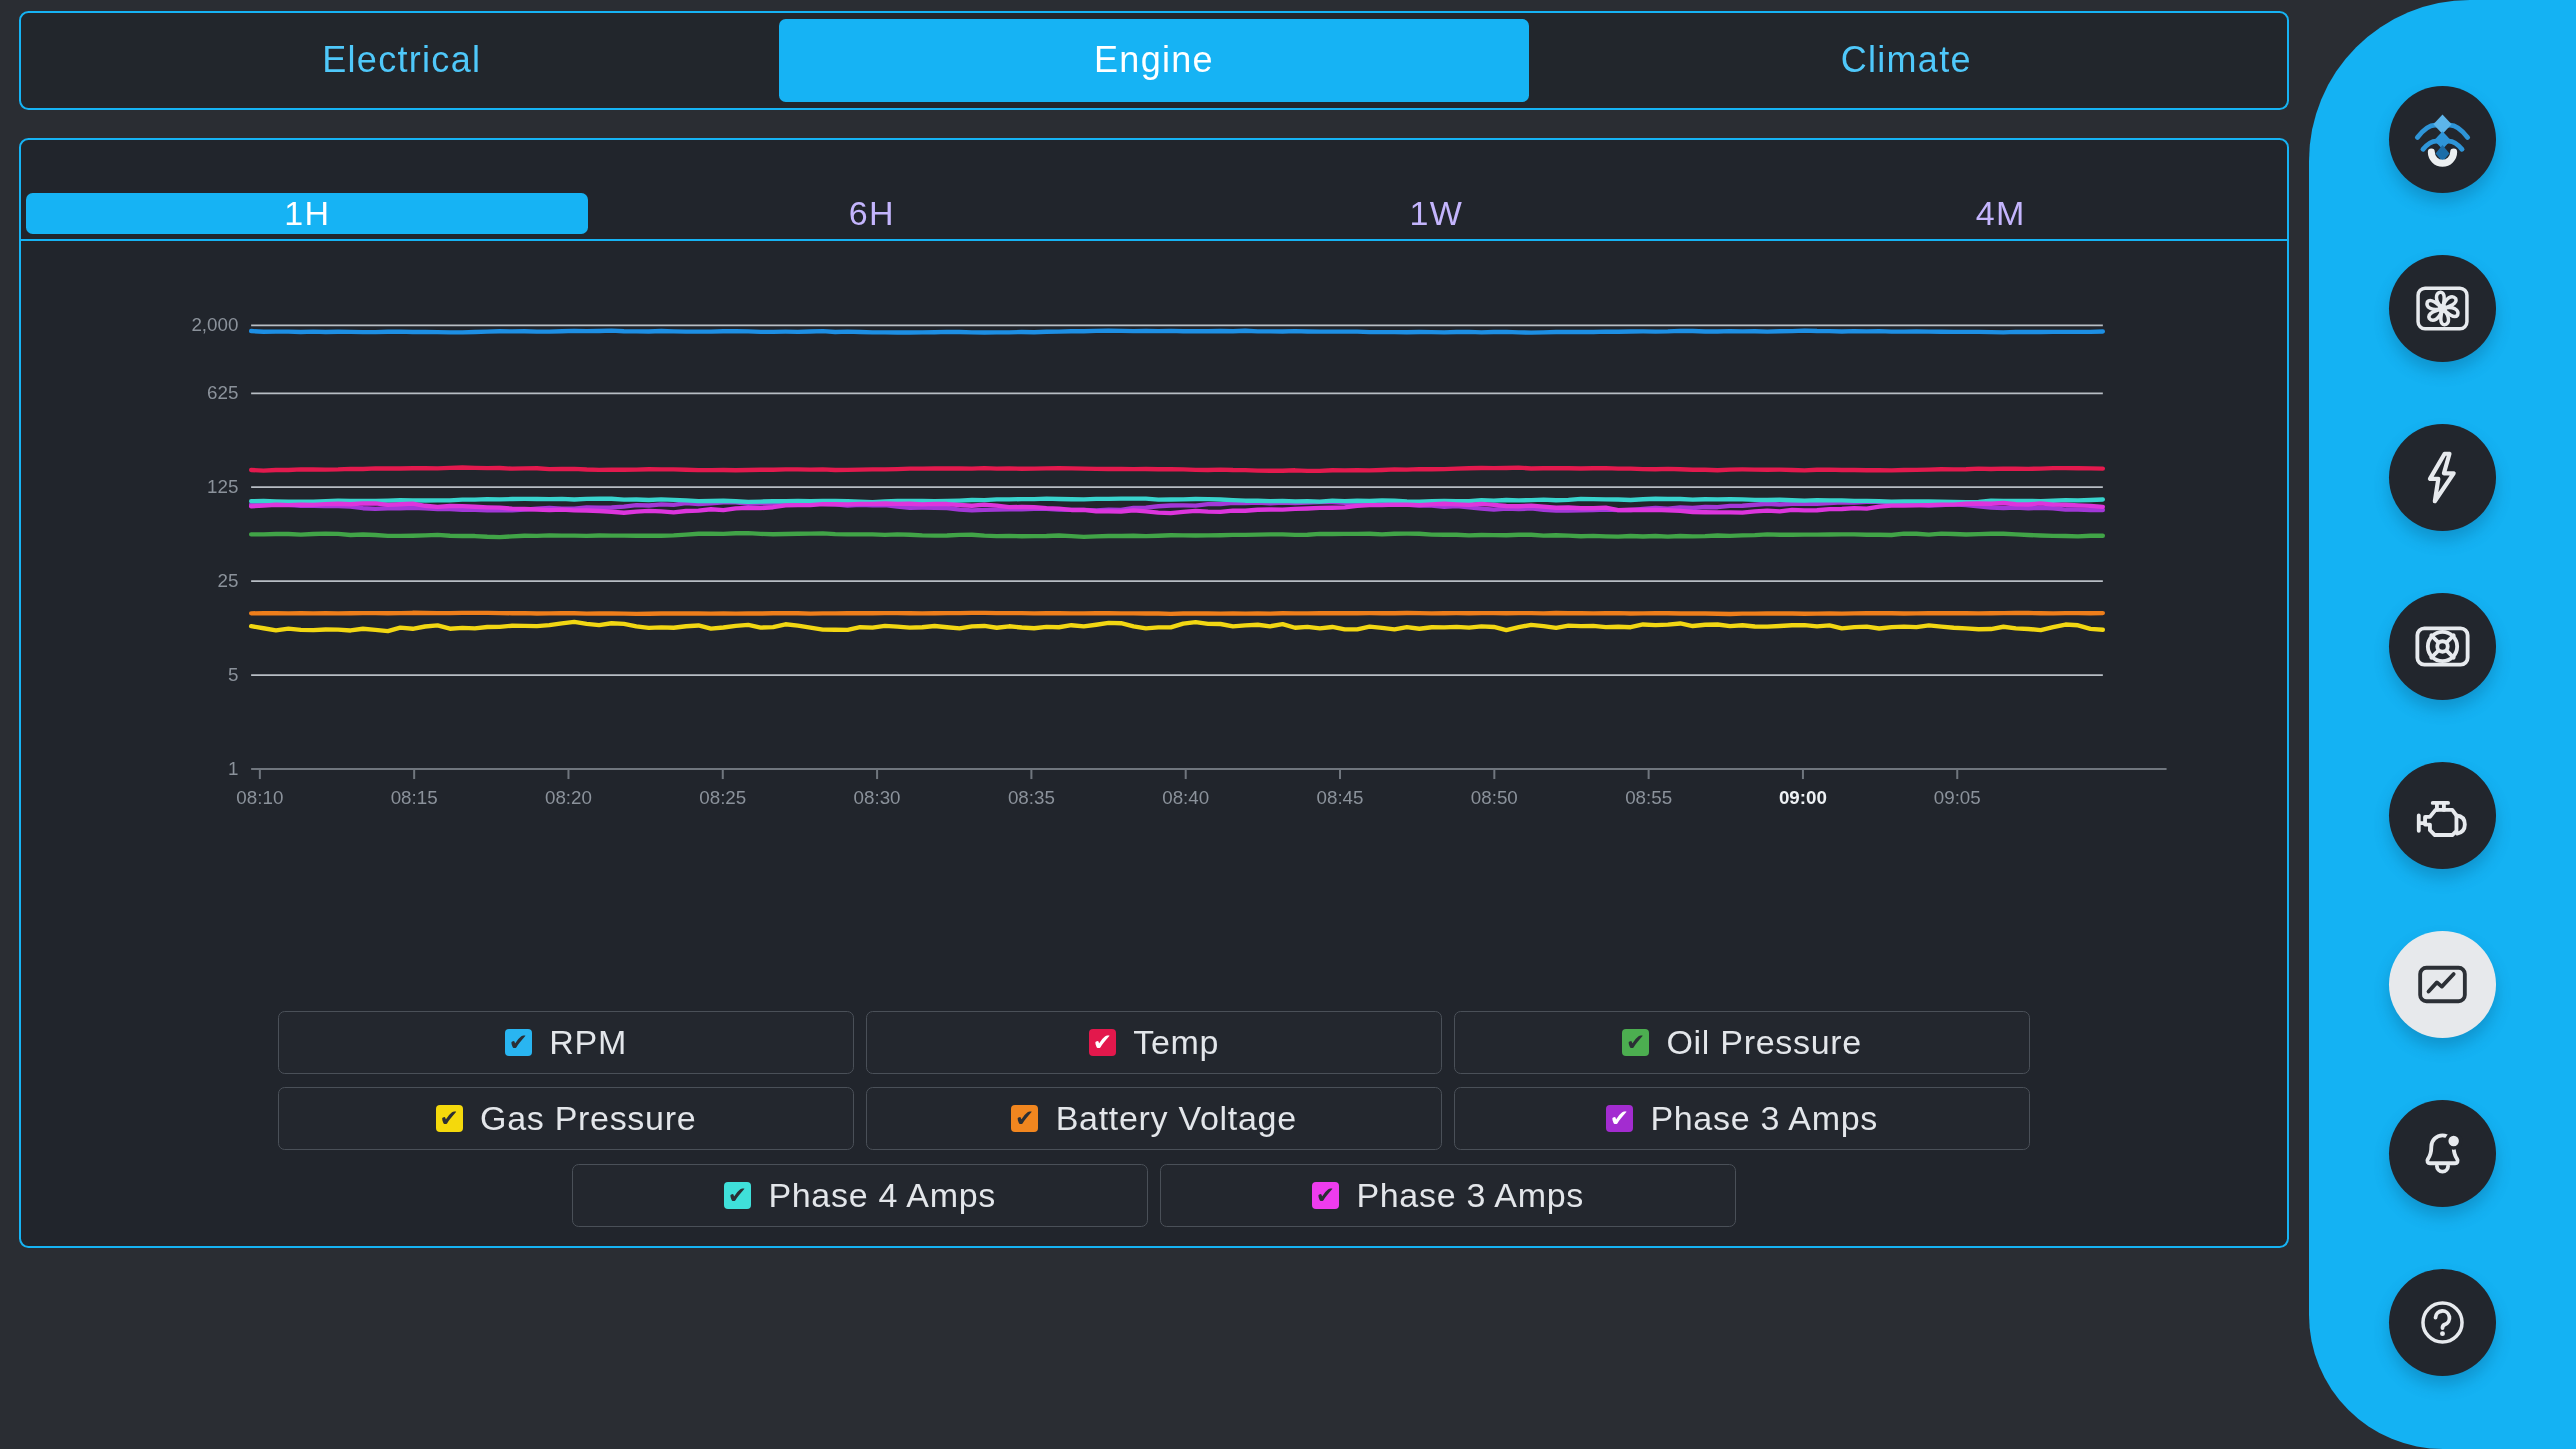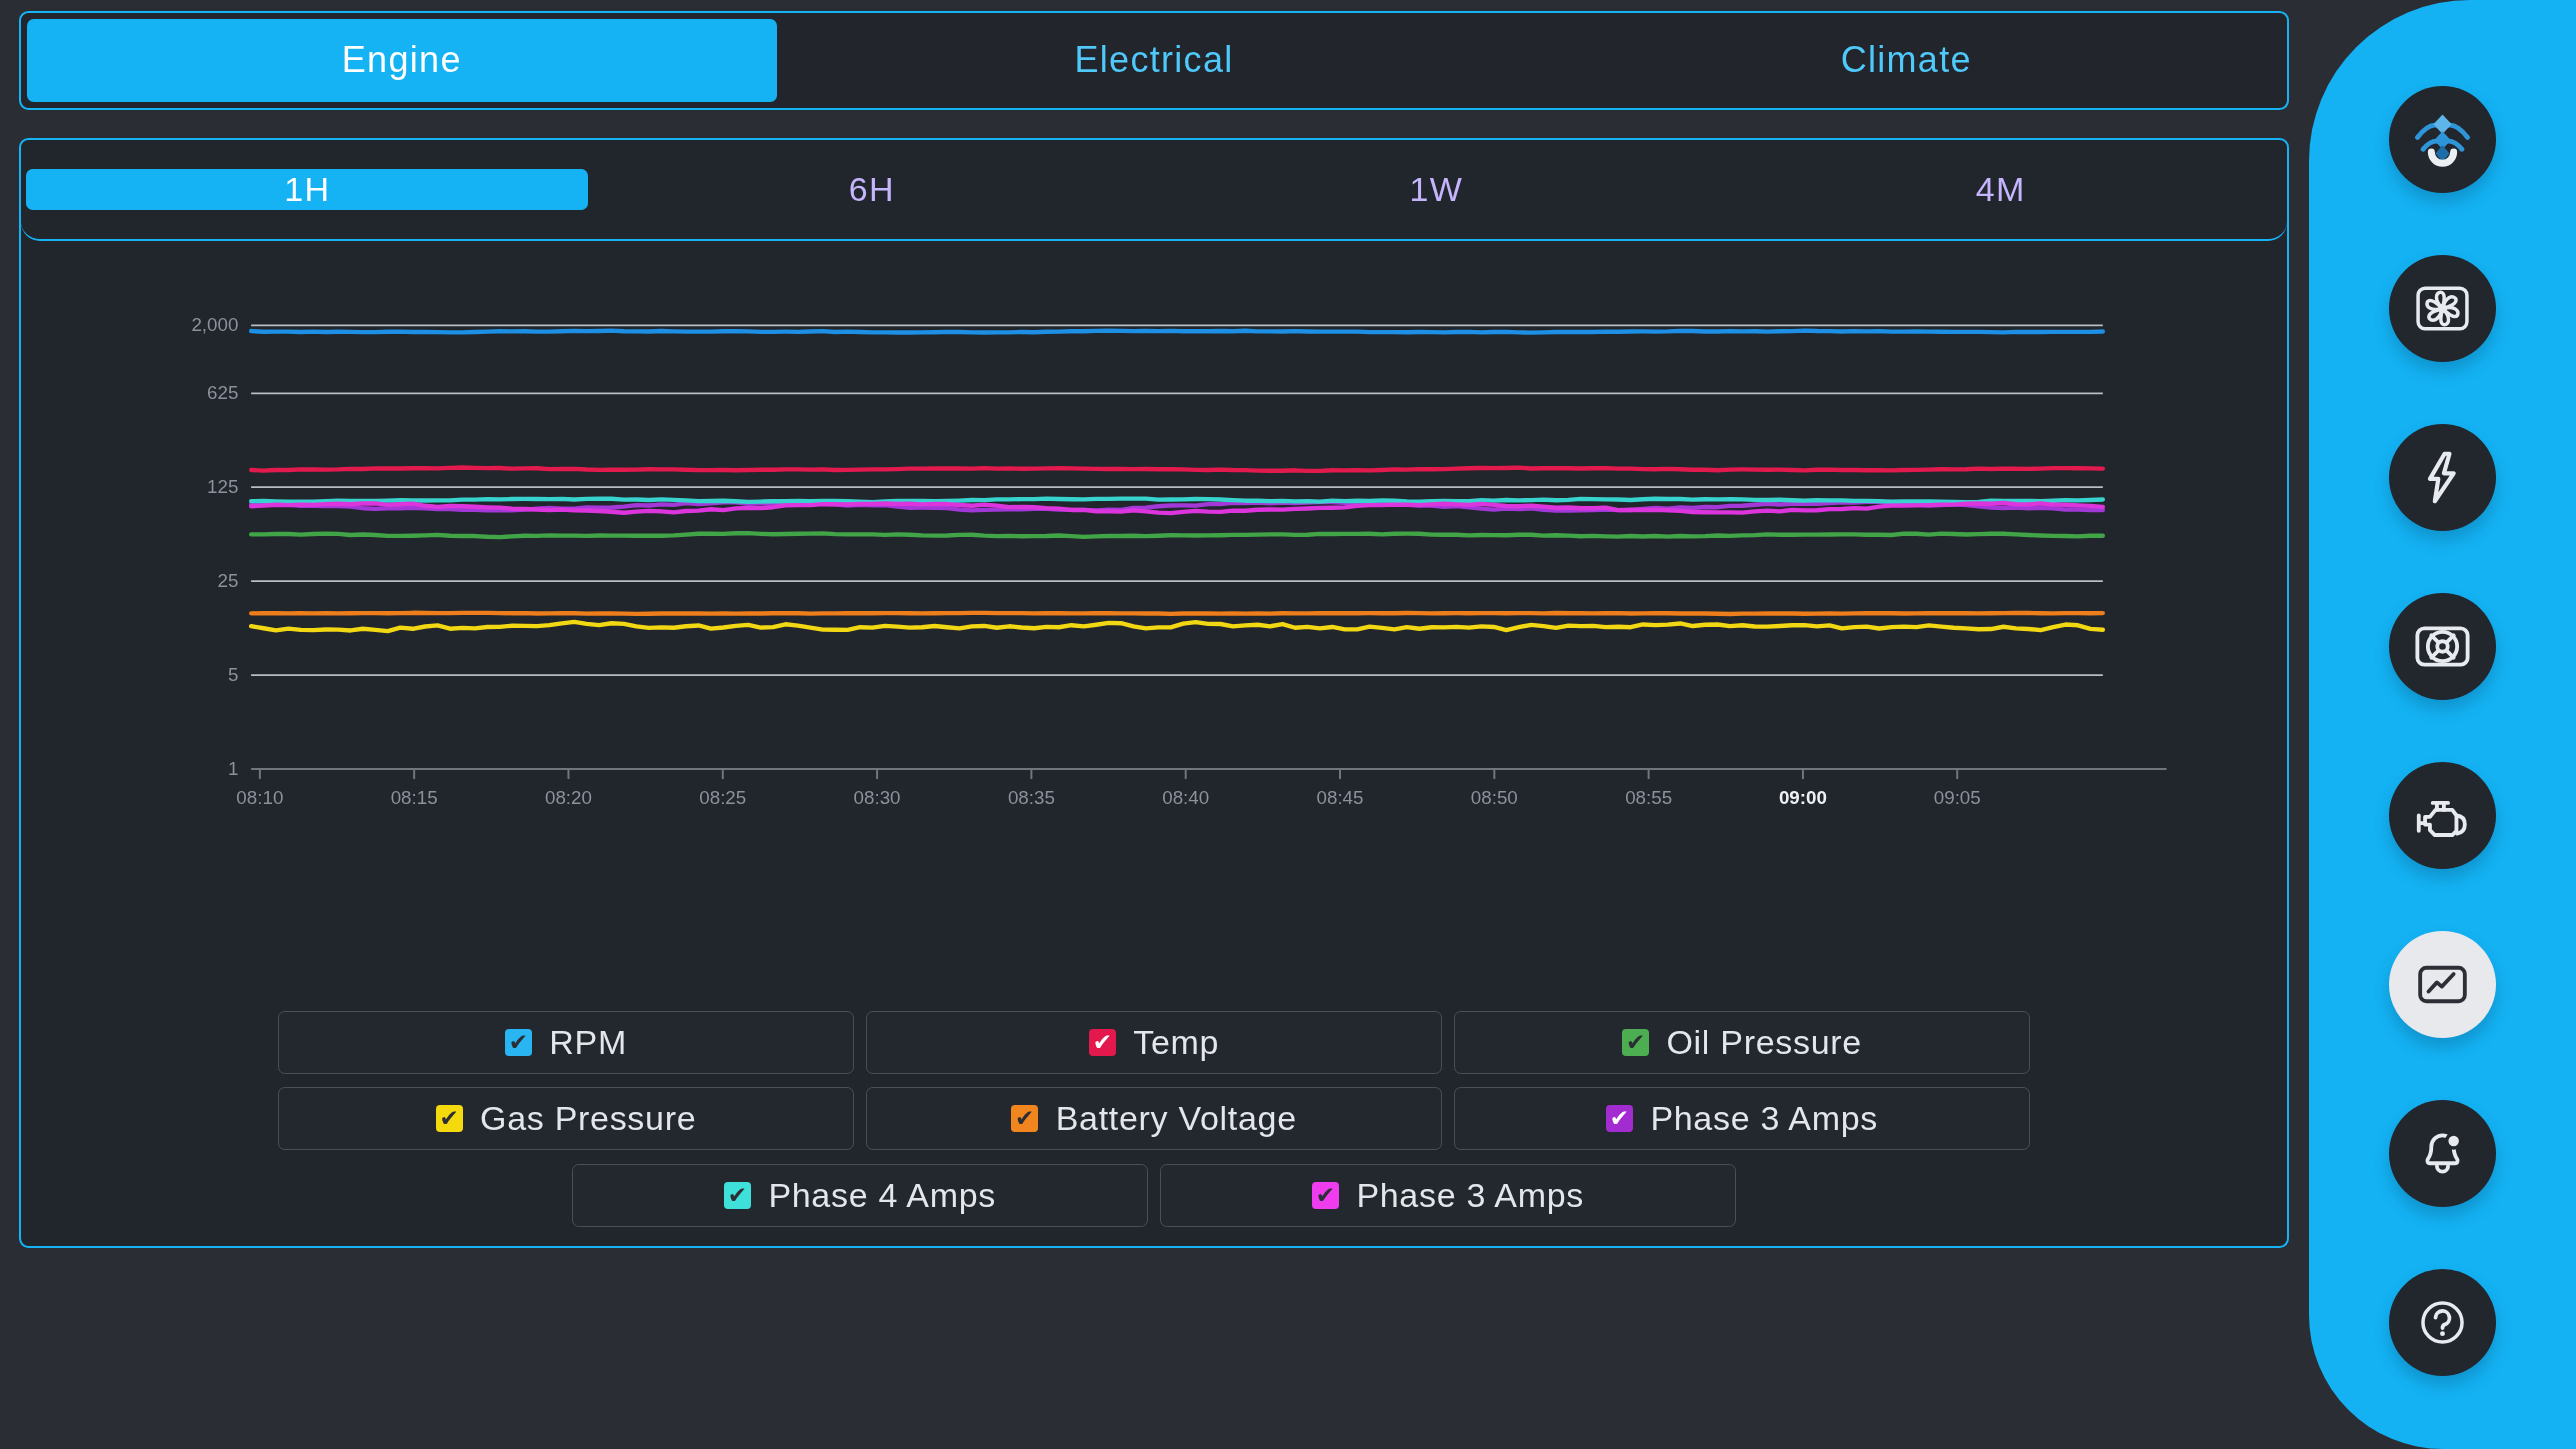--- a/index.html
+++ b/index.html
@@ -23,21 +23,21 @@
   }
   .tab.active{background:#16b3f4;color:#ffffff;}
   
   .panel{
     position:absolute;left:19px;top:138px;width:2270px;height:1110px;
     border:2.7px solid #16b3f4;border-radius:9.4px;background:#21252c;
   }
   .time-tabs{
     position:absolute;left:0;top:0;width:100%;height:101px;
     border-bottom:2.7px solid #16b3f4;
-    display:flex;align-items:center;padding:5.4px;gap:2.7px;border-radius:19px;
+    display:flex;align-items:flex-end;padding:5.4px;gap:2.7px;
   }
   .time-tab{
     flex:1;display:flex;align-items:center;justify-content:center;
     color:#c4b5fd;font-size:34px;letter-spacing:1.3px;
     background:transparent;border:none;border-radius:6.7px;cursor:pointer;
     font-family:inherit;
   }
   .time-tab.active{background:#16b3f4;color:#ffffff;}
   
   #chart{position:absolute;left:0;top:103px;width:2265px;height:738px;display:block;}
@@ -73,22 +73,22 @@
   }
   .side-btn.active{background:#e7e9ec;}
   .side-btn svg{display:block;}
 </style>
 </head>
 <body>
 
 <div class="app">
 
   <div class="main-tabs">
+    <button class="tab">Electrical</button>
     <button class="tab active">Engine</button>
-    <button class="tab">Electrical</button>
     <button class="tab">Climate</button>
   </div>
 
   <div class="panel">
 
     <div class="time-tabs">
       <button class="time-tab active">1H</button>
       <button class="time-tab">6H</button>
       <button class="time-tab">1W</button>
       <button class="time-tab">4M</button>

